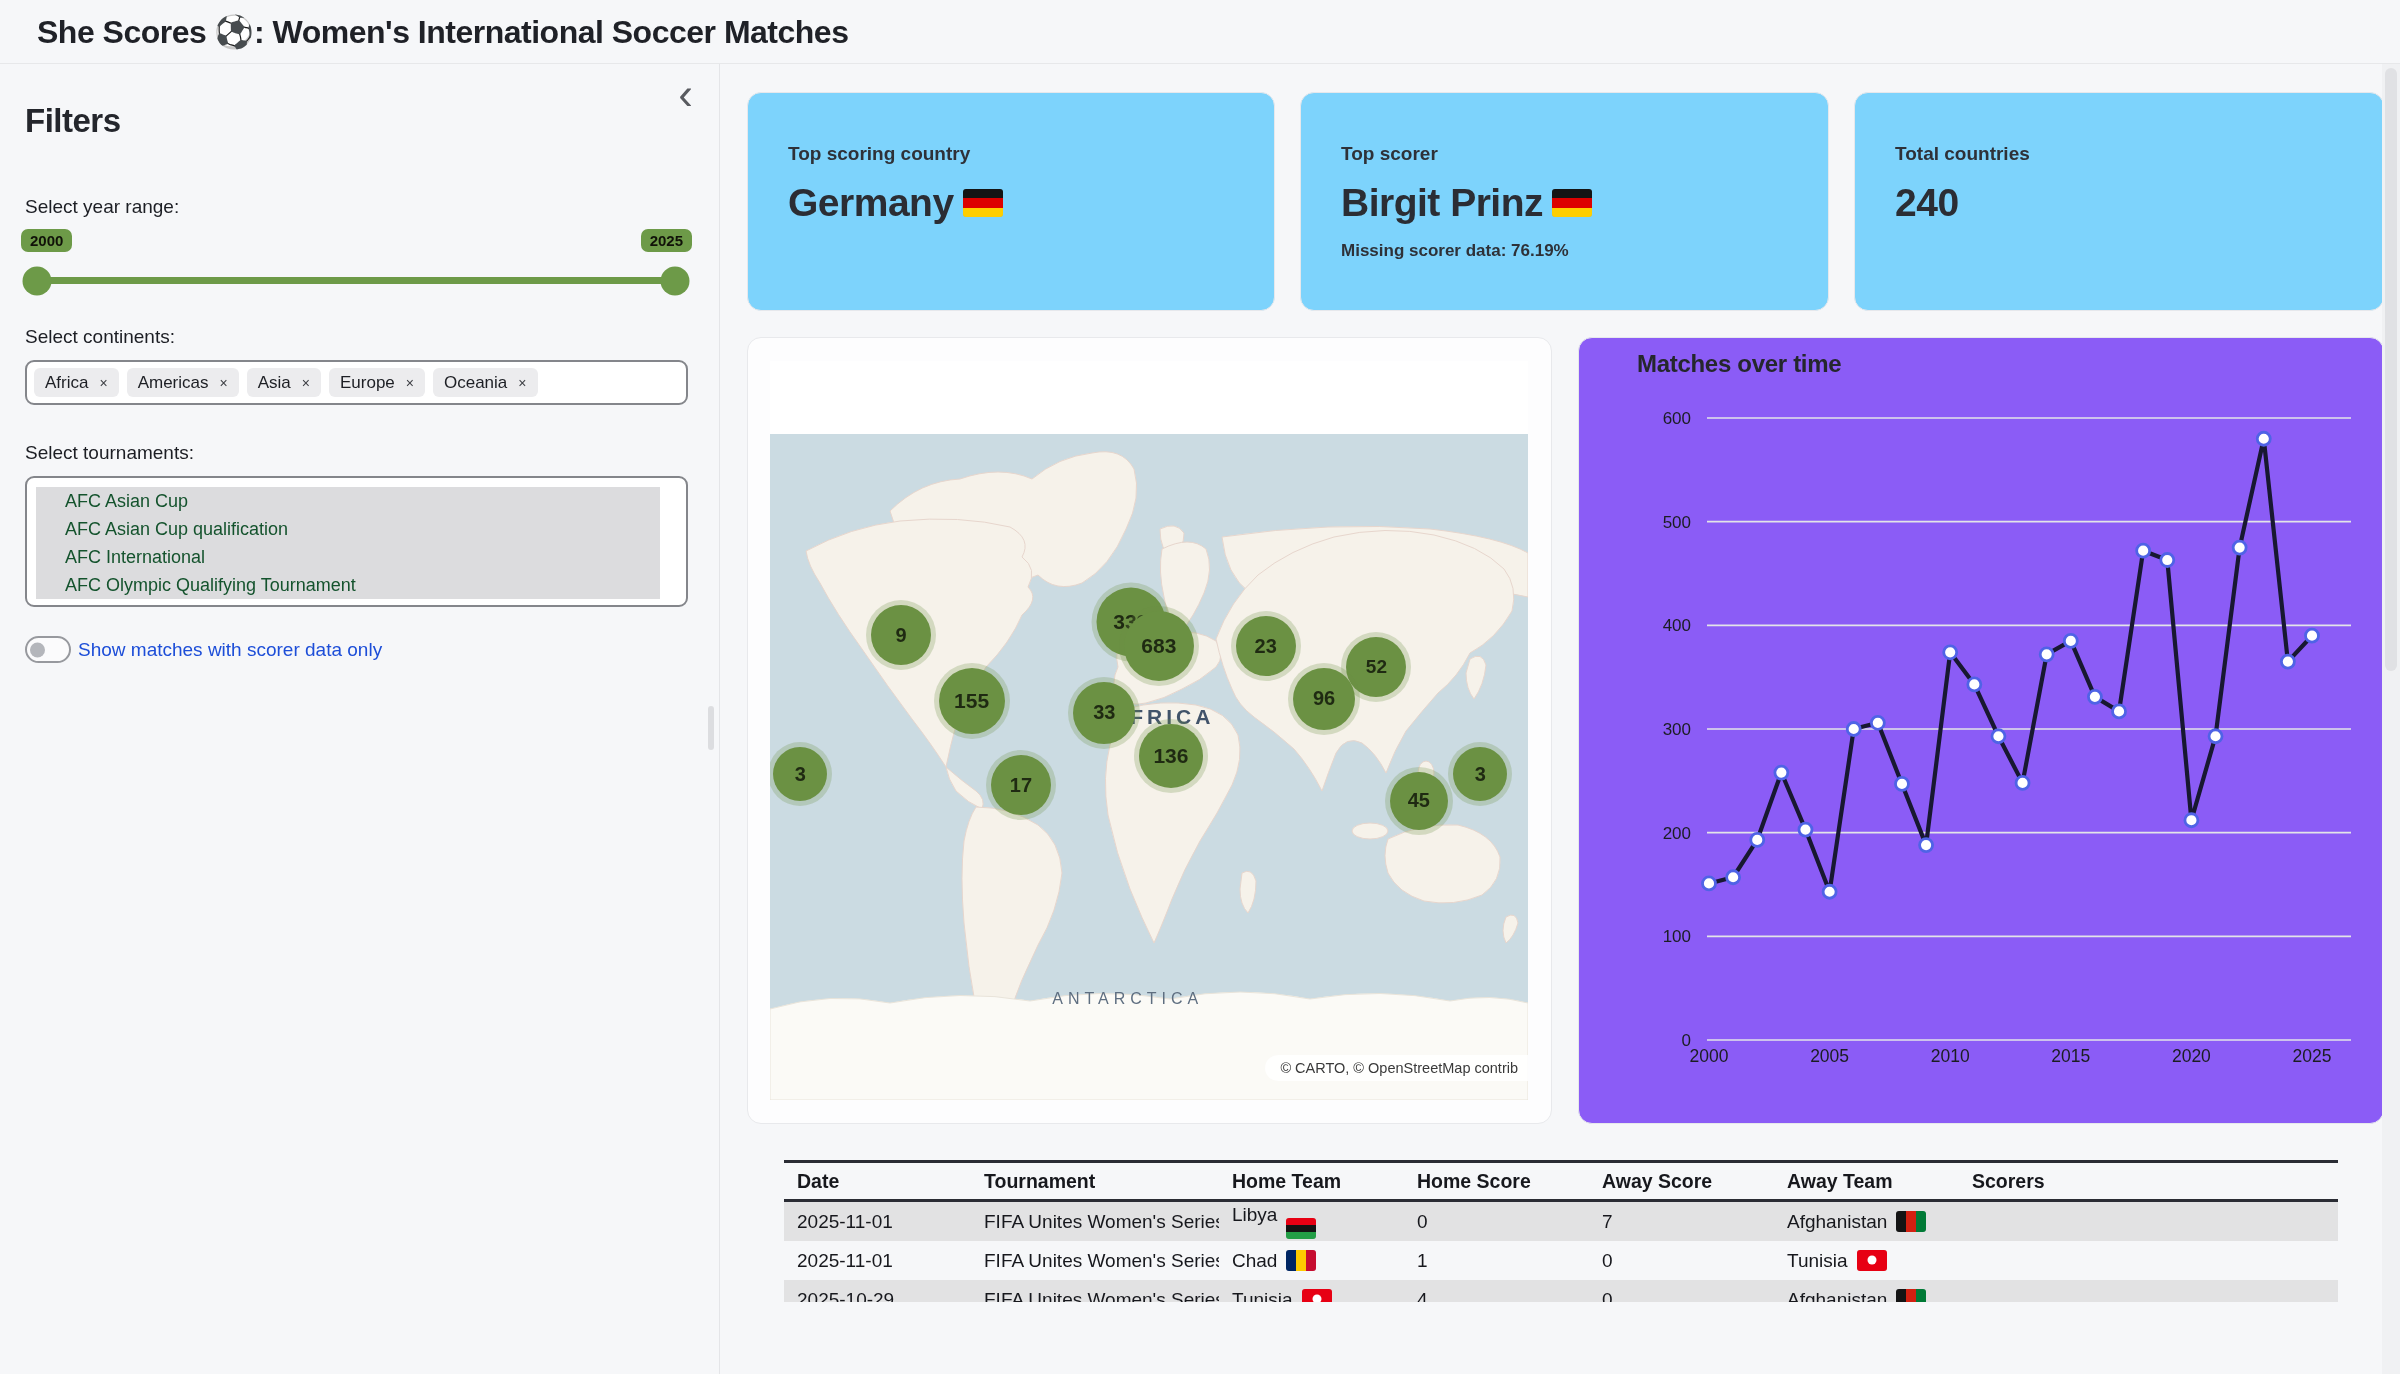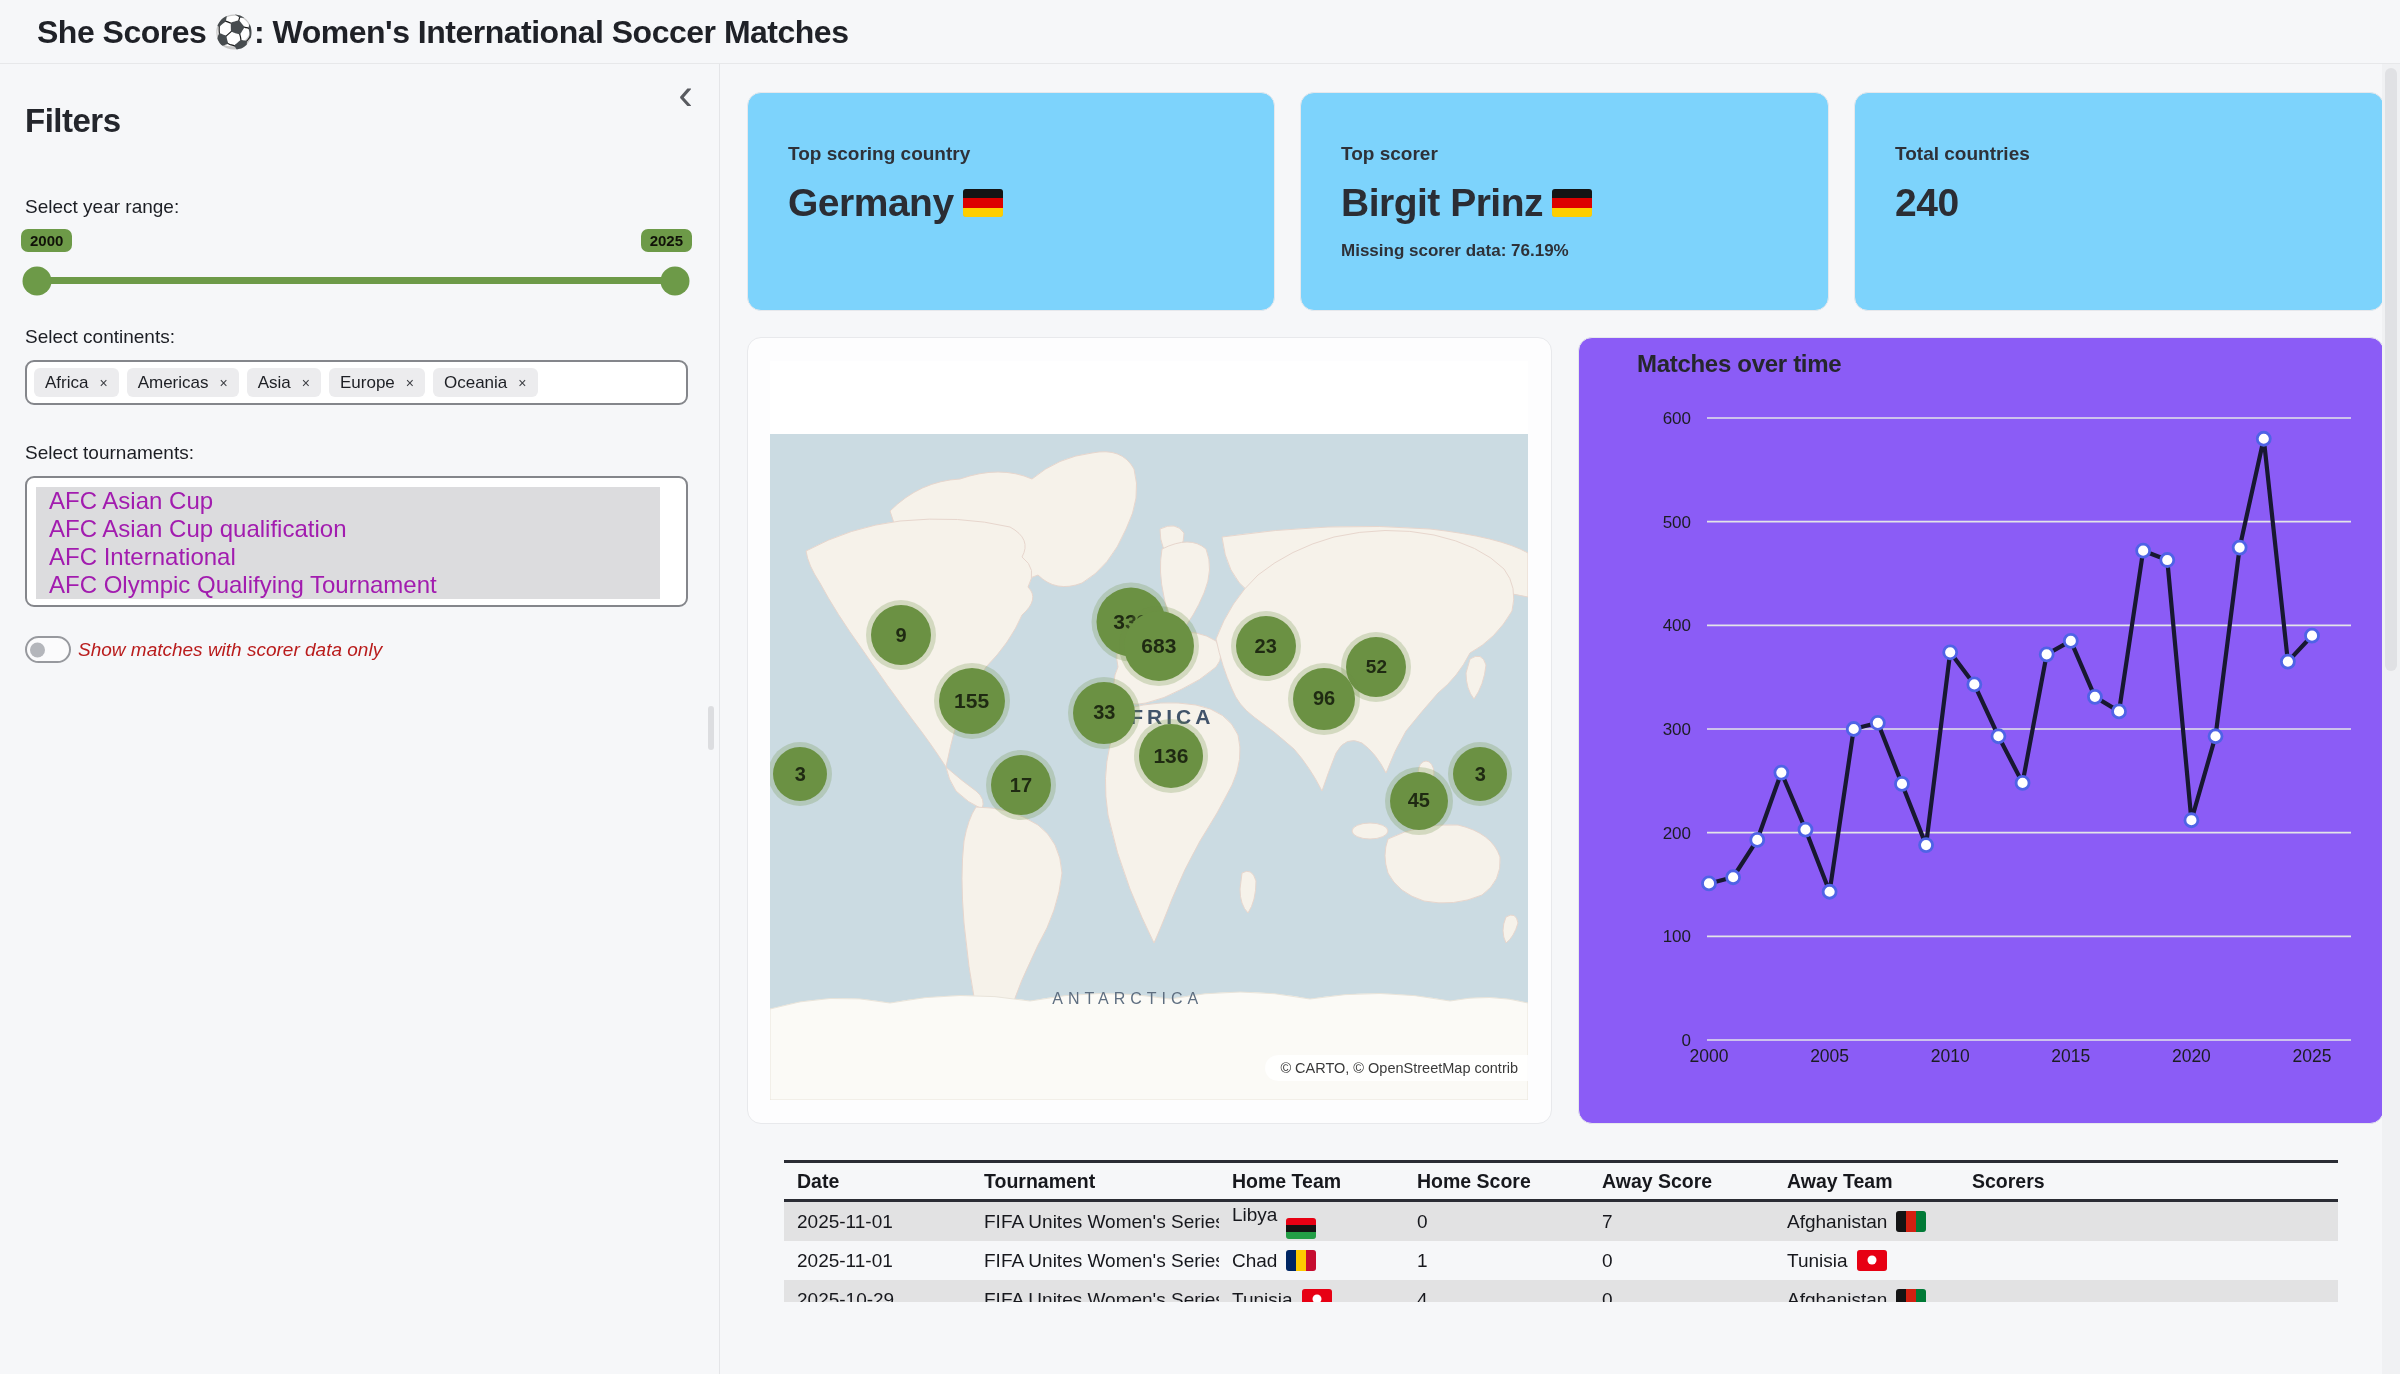--- a/index.html
+++ b/index.html
@@ -29,24 +29,24 @@
   .thumb-l{left:0;}
   .lbl-cont{top:262px;}
   .multiselect{position:absolute;left:25px;top:296px;width:663px;height:45px;box-sizing:border-box;
     background:#fff;border:2px solid #84868b;border-radius:9px;display:flex;align-items:center;padding:0 7px;gap:8px;}
   .chip{background:#ececee;border-radius:6px;padding:6px 11px;font-size:17px;color:#1d1f24;
     display:inline-flex;align-items:center;gap:11px;line-height:1;cursor:pointer;}
   .chip .x{font-size:14px;color:#3c3e43;}
   .lbl-tour{top:378px;}
   .listbox{position:absolute;left:25px;top:412px;width:663px;height:131px;box-sizing:border-box;
     background:#fff;border:2px solid #84868b;border-radius:9px;padding:9px 26px 9px 9px;overflow:hidden;}
-  .list-item{background:#dcdcde;font-size:24px;line-height:28px;padding:0 13px;color:#a21caf;white-space:nowrap;cursor:pointer;}
+  .list-item{background:#dcdcde;font-size:18px;line-height:28px;padding:0 29px;color:#14532d;white-space:nowrap;cursor:pointer;}
   .toggle{position:absolute;left:25px;top:572px;width:42px;height:23px;border:2px solid #97999e;border-radius:14px;background:#fbfbfc;cursor:pointer;}
   .knob{position:absolute;left:3px;top:50%;transform:translateY(-50%);width:15px;height:15px;border-radius:50%;background:#b4b6bb;}
-  .toggle-label{position:absolute;left:78px;top:575px;font-size:19px;color:#b91c1c;font-style:italic;}
+  .toggle-label{position:absolute;left:78px;top:575px;font-size:19px;color:#1d4ed8;}
   .sb-scroll{position:absolute;right:5px;top:642px;width:6px;height:44px;border-radius:3px;background:#dcdde0;}
   
   .card{position:absolute;top:92px;height:217px;background:#7dd3fc;border:1px solid #e6e8ec;border-radius:14px;}
   .card1{left:747px;width:526px;}
   .card2{left:1300px;width:527px;}
   .card3{left:1854px;width:528px;}
   .clabel{position:absolute;left:40px;top:50px;font-size:19px;font-weight:700;color:#2e3138;}
   .cvalue{position:absolute;left:40px;top:88px;font-size:39px;font-weight:700;letter-spacing:-.5px;color:#2b2d34;
     display:flex;align-items:center;white-space:nowrap;}
   .csub{position:absolute;left:40px;top:148px;font-size:17px;font-weight:700;color:#2e3138;}

